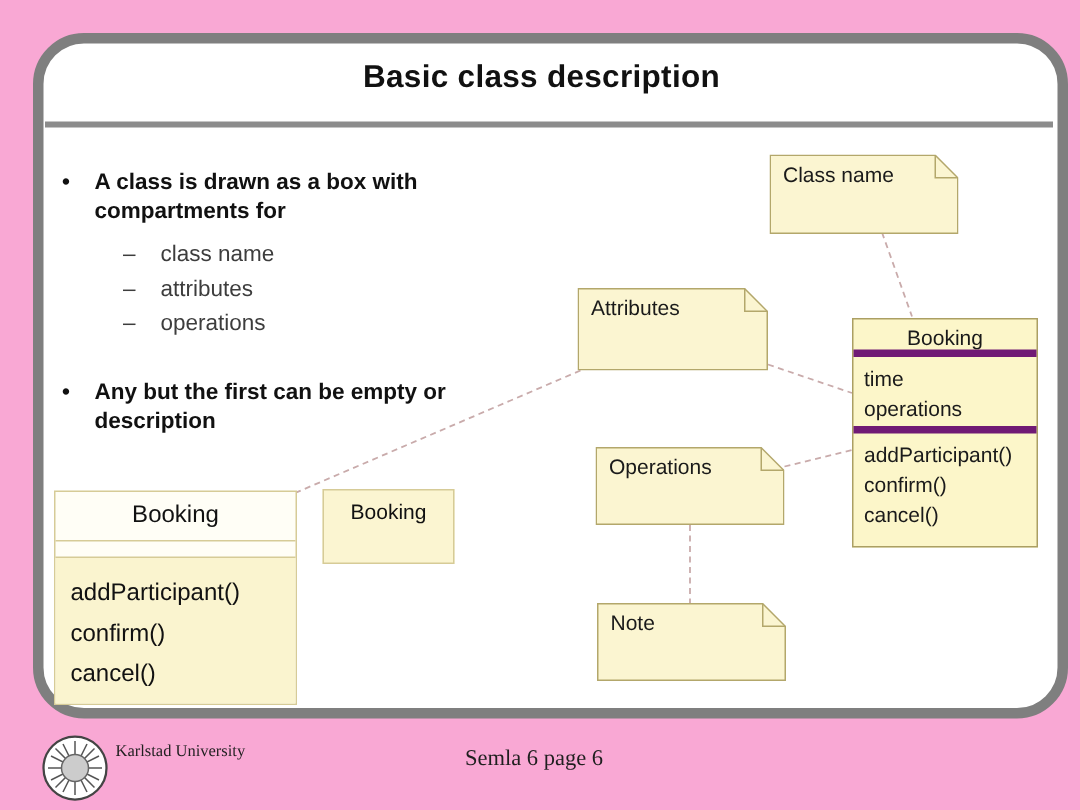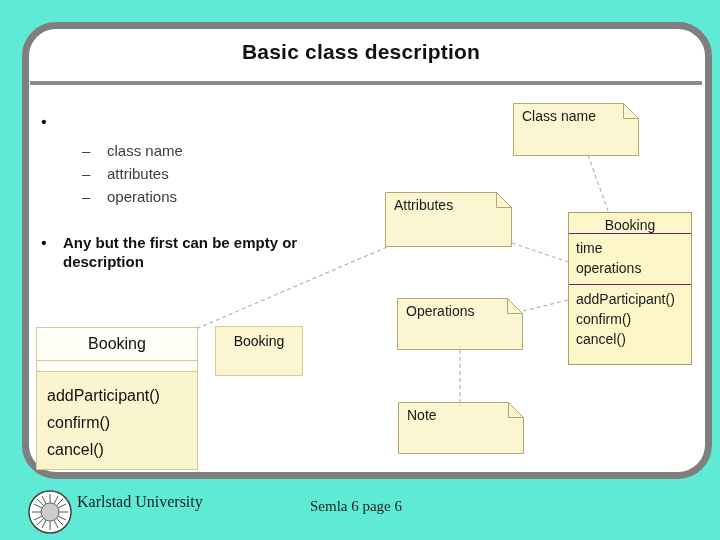--- a/index.html
+++ b/index.html
@@ -1,18 +1,18 @@
 <!DOCTYPE html>
 <html><head>
 <meta charset="utf-8">
 <style>
   * { margin:0; padding:0; box-sizing:border-box; }
   body { background:#ffffff; }
   .canvas {
-    position:relative; width:720px; height:540px; background:#5eead4;
+    position:relative; width:720px; height:540px; background:#f9a8d4;
     font-family:"Liberation Sans", sans-serif; overflow:hidden;
   }
   
   .slide-frame {
     position:absolute; left:22px; top:22px; width:690px; height:457px;
     border:7px solid #7f7f7f; border-radius:34px; background:#ffffff;
   }
   .slide-title {
     position:absolute; left:0; top:40px; width:722px; text-align:center;
     font-size:21px; font-weight:bold; color:#111111; letter-spacing:0.2px;
@@ -37,61 +37,62 @@
   .uml-note { position:absolute; }
   .uml-note svg { position:absolute; left:0; top:0; }
   .uml-note .note-label {
     position:absolute; left:9px; top:5px; font-size:14px; color:#1a1a1a;
   }
   
   .class-box {
     position:absolute; border:1px solid #ab9f63; background:#fcf6c9; color:#1a1a1a;
   }
   .cb-title { text-align:center; font-size:14px; padding-top:4px; }
-  .cb-sect { border-top:1px solid #701a75; padding:4px 7px; }
+  .cb-sect { border-top:5px solid #701a75; padding:4px 7px; }
   .cb-line { font-size:14px; line-height:20px; }
   
   .ex-box {
     position:absolute; left:36px; top:327px; width:162px; height:143px;
     border:1px solid #d6cb97; background:#fffef6; color:#111;
   }
   .ex-title { height:32px; text-align:center; font-size:16px; padding-top:7px; }
   .ex-empty { height:12px; border-top:1px solid #d6cb97; border-bottom:1px solid #d6cb97; }
   .ex-ops { background:#faf4cf; height:97px; padding:10px 0 0 10px; }
   .ex-ops .cb-line { font-size:16px; line-height:27px; }
   
   .sup-box {
     position:absolute; left:215px; top:326px; width:88px; height:50px;
     border:1px solid #d6cb97; background:#fbf5d1; color:#111;
     text-align:center; font-size:14px; padding-top:6px;
   }
   
   .footer-logo { position:absolute; left:26px; top:488px; width:48px; height:48px; }
   .footer-org {
     position:absolute; left:77px; top:494px;
-    font-family:"Liberation Serif", serif; font-size:16px; line-height:15px; color:#1f1f1f;
+    font-family:"Liberation Serif", serif; font-size:11px; line-height:15px; color:#1f1f1f;
   }
   .footer-page {
     position:absolute; left:256px; top:498px; width:200px; text-align:center;
     font-family:"Liberation Serif", serif; font-size:15px; color:#1f1f1f;
   }
 </style>
 </head>
 <body>
 
 <div class="canvas">
 
   <div class="slide-frame"></div>
 
   <div class="slide-title">Basic class description</div>
   <div class="title-rule"></div>
 
   <div class="bullets">
     <div class="b-row">
       <div class="b-marker">•</div>
+      <div class="b-text">A class is drawn as a box with compartments for</div>
     </div>
     <div class="subs">
       <div class="sub-row">
         <div class="sub-marker">–</div>
         <div class="sub-text">class name</div>
       </div>
       <div class="sub-row">
         <div class="sub-marker">–</div>
         <div class="sub-text">attributes</div>
       </div>

